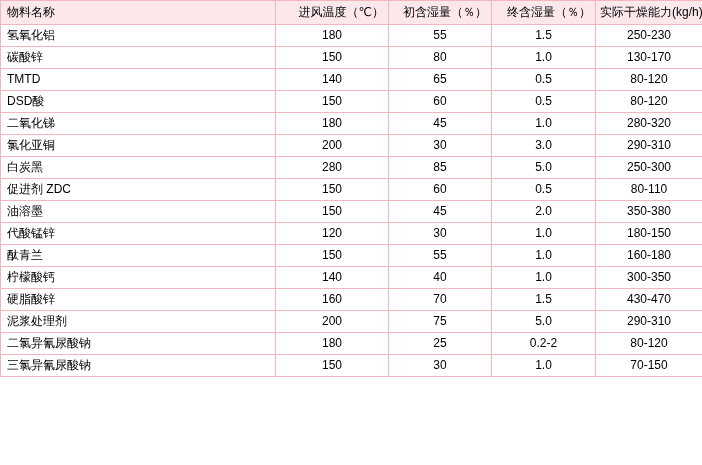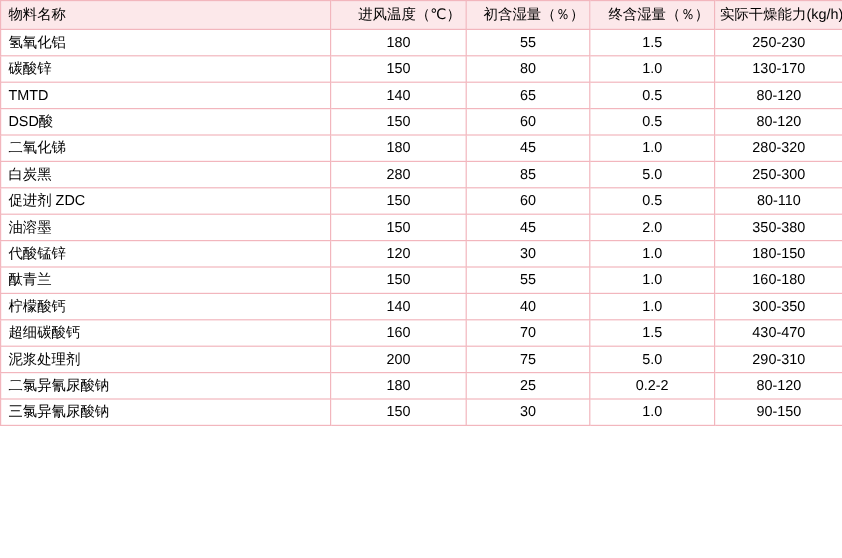--- a/index.html
+++ b/index.html
@@ -107,20 +107,27 @@
           <td class="num">80-120</td>
         </tr>
         <tr>
           <td class="col-name">二氧化锑</td>
           <td class="num">180</td>
           <td class="num">45</td>
           <td class="num">1.0</td>
           <td class="num">280-320</td>
         </tr>
         <tr>
+          <td class="col-name">氯化亚铜</td>
+          <td class="num">200</td>
+          <td class="num">30</td>
+          <td class="num">3.0</td>
+          <td class="num">290-310</td>
+        </tr>
+        <tr>
           <td class="col-name">白炭黑</td>
           <td class="num">280</td>
           <td class="num">85</td>
           <td class="num">5.0</td>
           <td class="num">250-300</td>
         </tr>
         <tr>
           <td class="col-name">促进剂 ZDC</td>
           <td class="num">150</td>
           <td class="num">60</td>
@@ -149,21 +156,21 @@
           <td class="num">160-180</td>
         </tr>
         <tr>
           <td class="col-name">柠檬酸钙</td>
           <td class="num">140</td>
           <td class="num">40</td>
           <td class="num">1.0</td>
           <td class="num">300-350</td>
         </tr>
         <tr>
-          <td class="col-name">超细碳酸钙</td>
+          <td class="col-name">硬脂酸锌</td>
           <td class="num">160</td>
           <td class="num">70</td>
           <td class="num">1.5</td>
           <td class="num">430-470</td>
         </tr>
         <tr>
           <td class="col-name">泥浆处理剂</td>
           <td class="num">200</td>
           <td class="num">75</td>
           <td class="num">5.0</td>
@@ -174,17 +181,17 @@
           <td class="num">180</td>
           <td class="num">25</td>
           <td class="num">0.2-2</td>
           <td class="num">80-120</td>
         </tr>
         <tr>
           <td class="col-name">三氯异氰尿酸钠</td>
           <td class="num">150</td>
           <td class="num">30</td>
           <td class="num">1.0</td>
-          <td class="num">90-150</td>
+          <td class="num">70-150</td>
         </tr>
       </tbody>
   </table>
 </div>
 
 </body></html>

